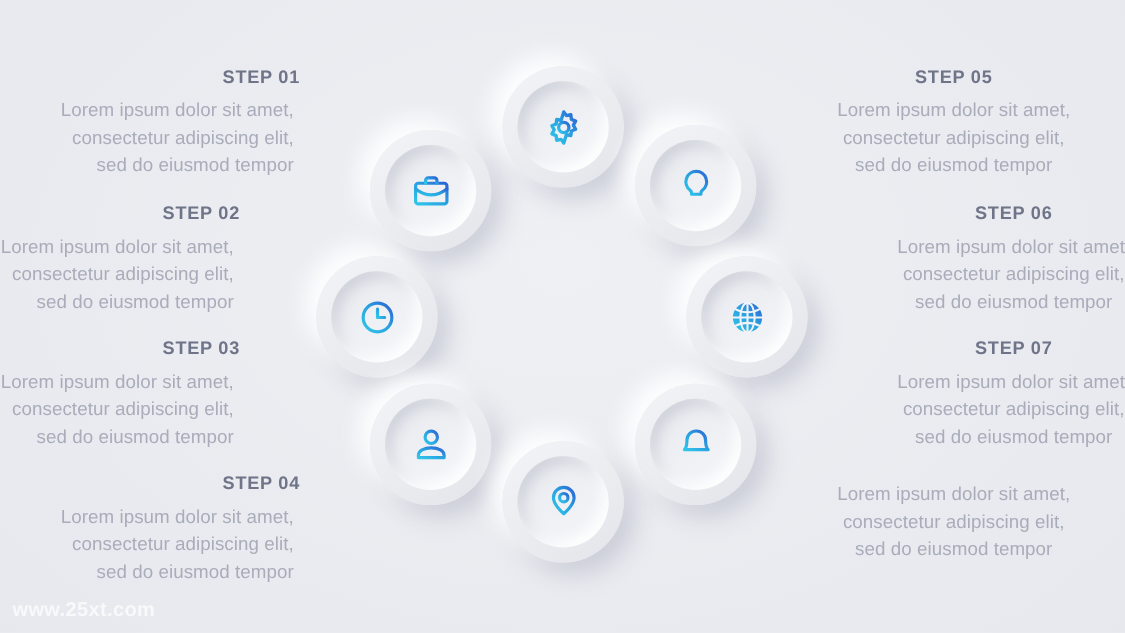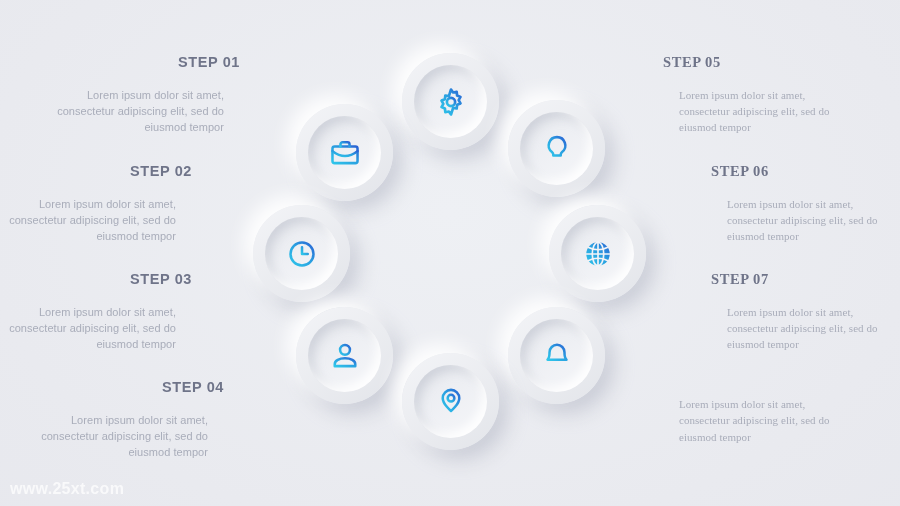--- a/index.html
+++ b/index.html
@@ -20,35 +20,35 @@
     background: radial-gradient(ellipse 900px 620px at 50% 42%, #eef0f4 0%, #e9eaef 52%, #e5e6ec 100%);
     overflow: hidden;
   }
 
   
   .step-block {
     position: absolute;
     width: 200px;
   }
   .step-block.right-align { text-align: right; }
-  .step-block.left-align  { text-align: left; font-family: Liberation Serif, serif;  }
+  .step-block.left-align  { text-align: center;  }
 
   .step-title {
     font-size: 14.5px;
     font-weight: bold;
     letter-spacing: 0.6px;
     color: #6f7489;
     margin: 0 0 7px 0;
     line-height: 1.1;
   }
   .step-desc {
-    font-size: 11px;
+    font-size: 15px;
     line-height: 1.48;
     color: #a9adba;
-    margin: 16px;
+    margin: 5px;
     letter-spacing: 0.05px;
   }
 
   
   .node {
     position: absolute;
     border-radius: 50%;
     background: linear-gradient(145deg, #f3f4f7 0%, #e3e5ea 100%);
     box-shadow:
       -9px -9px 18px rgba(255,255,255,0.95),
@@ -94,21 +94,21 @@
   <div class="step-block right-align" style="left:-8px; top:164px;">
     <div class="step-title">STEP 02</div>
     <div class="step-desc">Lorem ipsum dolor sit amet, consectetur adipiscing elit, sed do eiusmod tempor</div>
   </div>
 
   <div class="step-block right-align" style="left:-8px; top:272px;">
     <div class="step-title">STEP 03</div>
     <div class="step-desc">Lorem ipsum dolor sit amet, consectetur adipiscing elit, sed do eiusmod tempor</div>
   </div>
 
-  <div class="step-block right-align" style="left:24px; top:380px;">
+  <div class="step-block right-align" style="left:40px; top:380px;">
     <div class="step-title">STEP 04</div>
     <div class="step-desc">Lorem ipsum dolor sit amet, consectetur adipiscing elit, sed do eiusmod tempor</div>
   </div>
 
   <div class="step-block left-align" style="left:663px; top:55px;">
     <div class="step-title">STEP 05</div>
     <div class="step-desc">Lorem ipsum dolor sit amet, consectetur adipiscing elit, sed do eiusmod tempor</div>
   </div>
 
   <div class="step-block left-align" style="left:711px; top:164px;">

